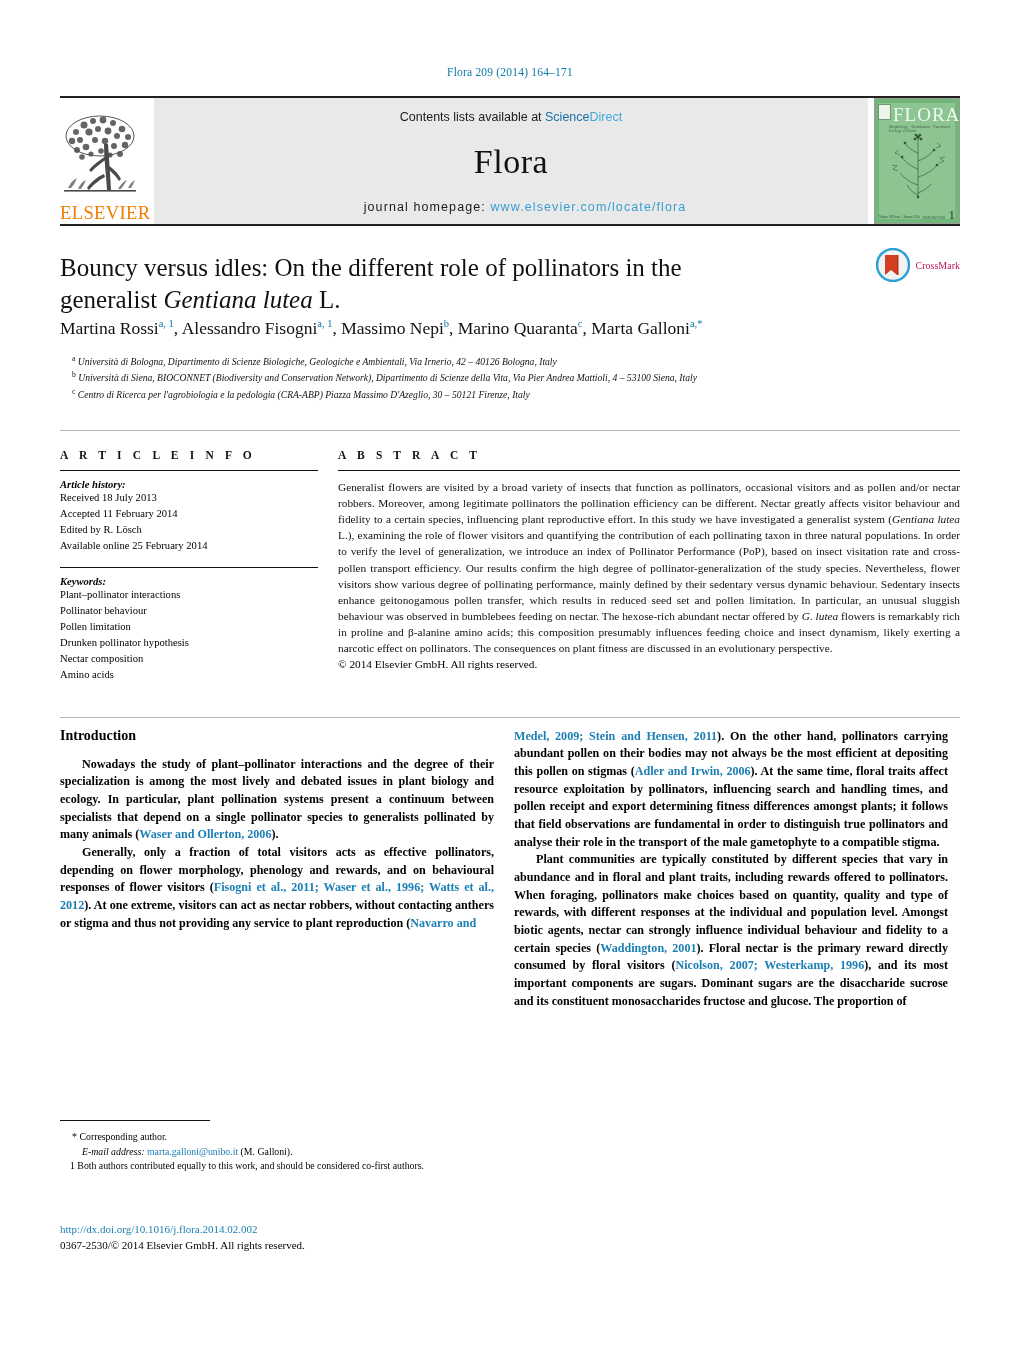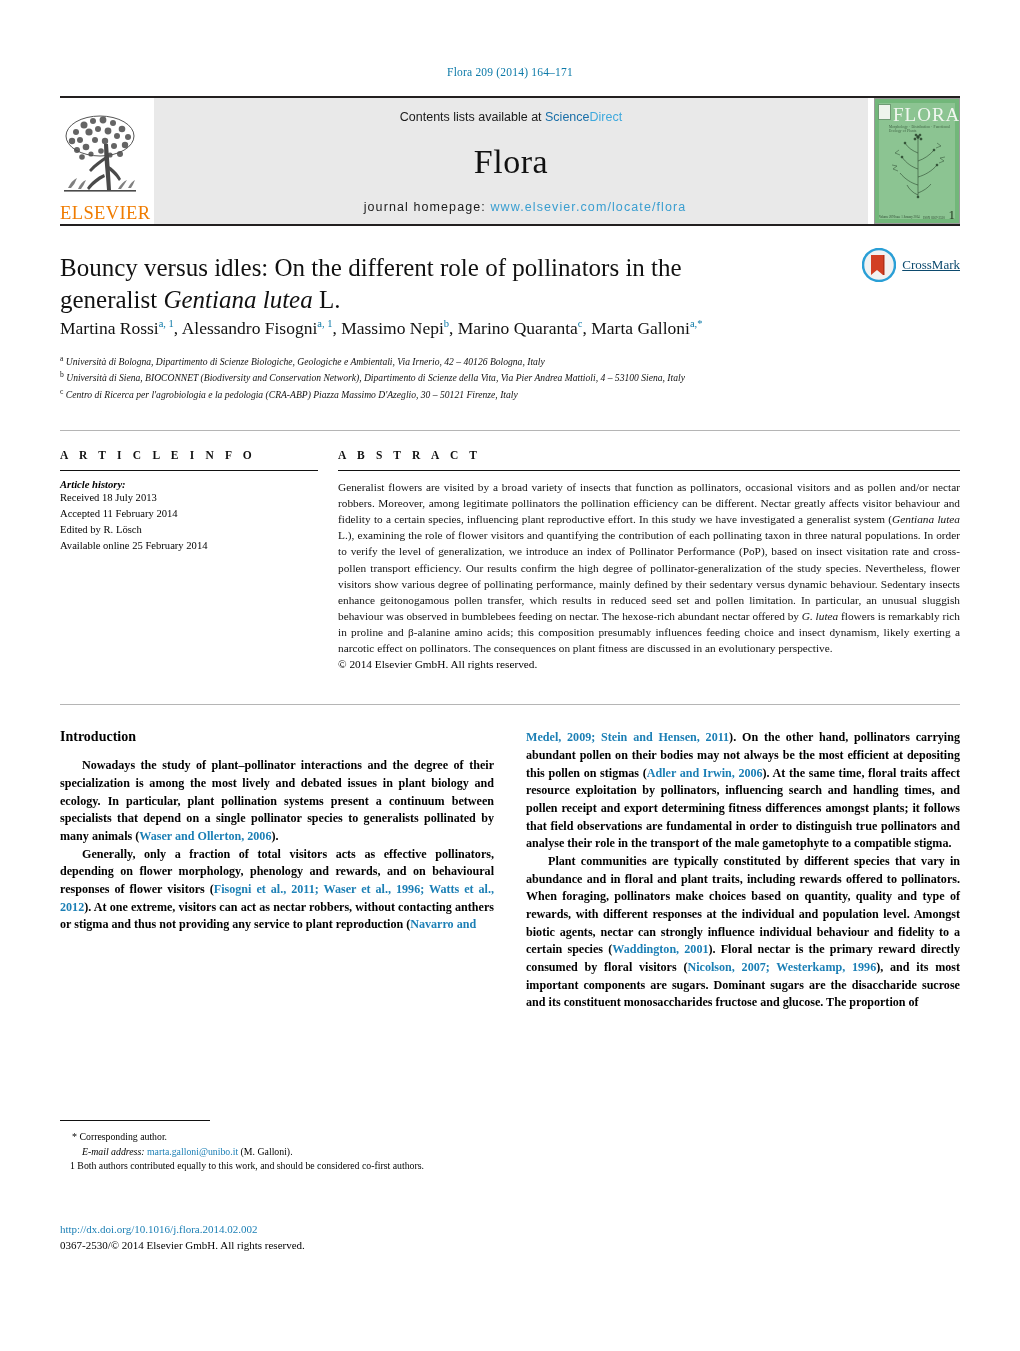--- a/index.html
+++ b/index.html
@@ -101,34 +101,34 @@
   .cover-num { font-family:"Liberation Serif",serif; font-size:13px; color:#23391f; line-height:.8; }
   .mast-rule { margin:0 60px; border-bottom:2.2px solid #221f1f; }
 
   
   .titleblock { margin:0 60px; padding-top:26px; position:relative; }
   .crossmark {
     position:absolute; right:0; top:22px;
     display:flex; align-items:center; gap:6px;
   }
   .cm-logo { width:34px; height:34px; }
-  .cm-text { font-family:"Liberation Serif", serif; font-size:13px; color:#0c4a6e;text-decoration:underline; }
+  .cm-text { font-family:"Liberation Serif", serif; font-size:10px; color:#be185d; }
   .paper-title {
     font-family:"Liberation Serif", serif;
     font-size:25px; line-height:1.28; font-weight:400;
     color:#111; max-width:700px; margin:0;
   }
   .paper-title i { font-style:italic; }
   .authors {
     font-family:"Liberation Serif", serif;
     font-size:17.5px; line-height:1.42; 
     max-width:720px; color:#111;
   }
   .authors sup { color:#0b79a8; font-size:10.5px; vertical-align:super; }
-  .affils { margin-top:12px; font-size:9.6px; line-height:1.58; font-style:italic; color:#111; }
+  .affils { margin-top:12px; font-size:9.6px; line-height:1.58; font-style:italic; color:#111;margin-left:12px; }
   .affils sup { font-style:normal; font-size:7.6px; vertical-align:super; }
   .affils div { max-width:890px; }
 
   
   .infoabs {
     margin:28px 60px 0 60px;
     border-top:1px solid #b5b5b5;
     padding-top:18px;
     display:flex;
   }
@@ -147,23 +147,23 @@
     font-size:11.3px; line-height:1.43; text-align:justify;
     color:#111;
   }
   .abs-text i { font-style:italic; }
   .copyright { text-align:left; font-size:11.3px; margin-top:2px; }
 
   
   .bodycols {
     margin:34px 60px 0 60px;
     border-top:1px solid #b5b5b5;
-    padding-top:24px;
+    padding-top:10px;
     display:flex;
-    gap:32px;
+    gap:20px;
   }
   .bcol { width:434px; flex:0 0 434px; }
   .h1 {
     font-family:"Liberation Serif", serif;
     font-size:14px; font-weight:700; margin:0 0 12px 0;
   }
   .para {
     font-size:12.1px; line-height:1.46; text-align:justify;
     text-indent:22px; margin:0 0 0 0;font-weight:bold;
   }
@@ -328,20 +328,32 @@
     <div class="col-info">
       <div class="sec-head">A R T I C L E    I N F O</div>
       <div class="hr-thin"></div>
       <div class="info-label">Article history:</div>
       <div class="info-body">
         <div>Received 18 July 2013</div>
         <div>Accepted 11 February 2014</div>
         <div>Edited by R. Lösch</div>
         <div>Available online 25 February 2014</div>
       </div>
+      <div class="kw-block">
+        <div class="hr-thin"></div>
+        <div class="info-label">Keywords:</div>
+        <div class="info-body">
+          <div>Plant–pollinator interactions</div>
+          <div>Pollinator behaviour</div>
+          <div>Pollen limitation</div>
+          <div>Drunken pollinator hypothesis</div>
+          <div>Nectar composition</div>
+          <div>Amino acids</div>
+        </div>
+      </div>
     </div>
 
     <div class="col-abs">
       <div class="sec-head">A B S T R A C T</div>
       <div class="hr-thin"></div>
       <div class="abs-text"><span>Generalist flowers are visited by a broad variety of insects that function as pollinators, occasional visitors and as pollen and/or nectar robbers. Moreover, among legitimate pollinators the pollination efficiency can be different. Nectar greatly affects visitor behaviour and fidelity to a certain species, influencing plant reproductive effort. In this study we have investigated a generalist system (</span><i>Gentiana lutea</i><span> L.), examining the role of flower visitors and quantifying the contribution of each pollinating taxon in three natural populations. In order to verify the level of generalization, we introduce an index of Pollinator Performance (PoP), based on insect visitation rate and cross-pollen transport efficiency. Our results confirm the high degree of pollinator-generalization of the study species. Nevertheless, flower visitors show various degree of pollinating performance, mainly defined by their sedentary versus dynamic behaviour. Sedentary insects enhance geitonogamous pollen transfer, which results in reduced seed set and pollen limitation. In particular, an unusual sluggish behaviour was observed in bumblebees feeding on nectar. The hexose-rich abundant nectar offered by </span><i>G. lutea</i><span> flowers is remarkably rich in proline and β-alanine amino acids; this composition presumably influences feeding choice and insect dynamism, likely exerting a narcotic effect on pollinators. The consequences on plant fitness are discussed in an evolutionary perspective.</span></div>
       <div class="copyright">© 2014 Elsevier GmbH. All rights reserved.</div>
     </div>
   </div>
 

